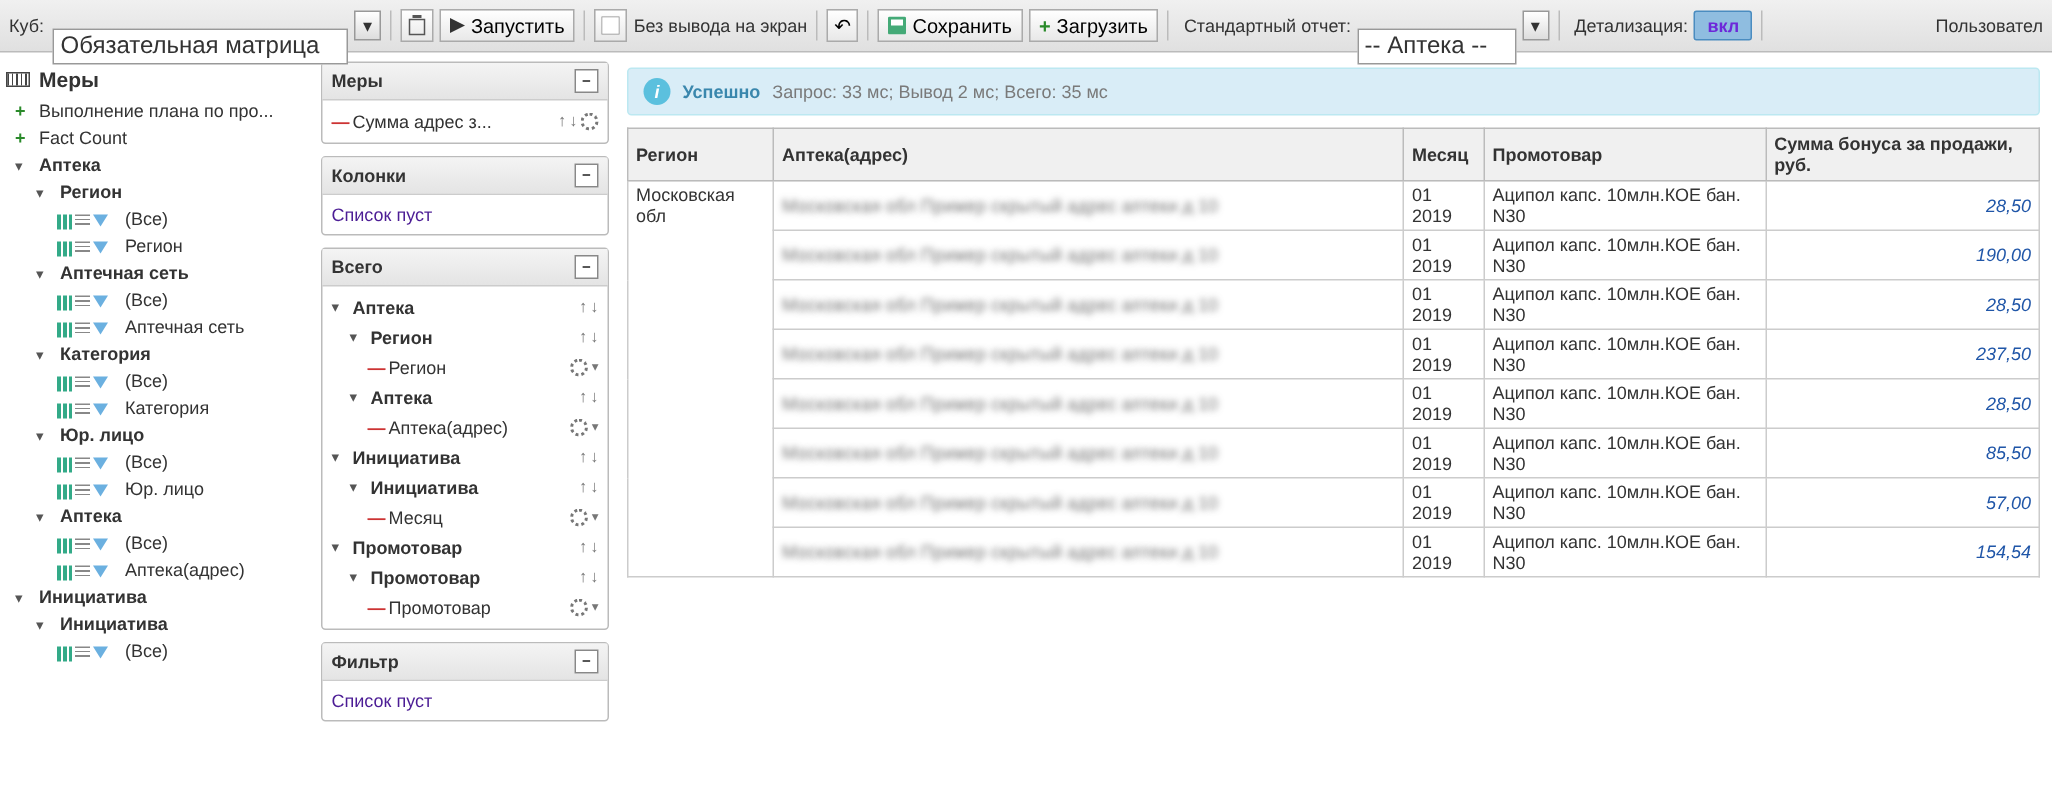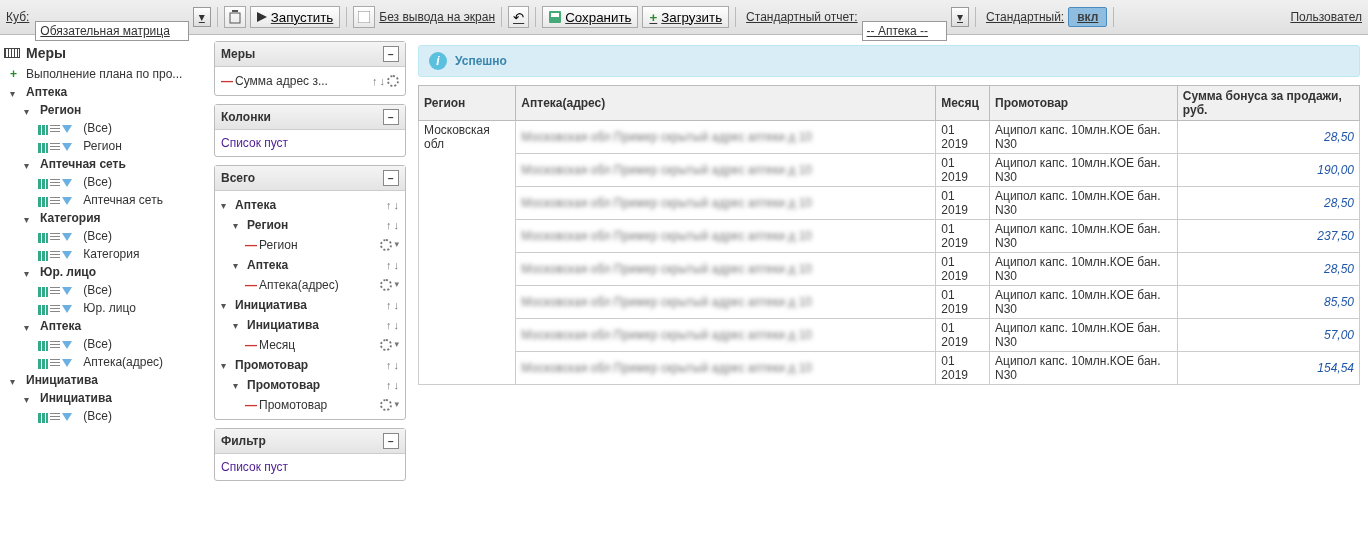--- a/index.html
+++ b/index.html
@@ -2,30 +2,30 @@
 <html><head>
 <meta charset="utf-8">
 <style>
 * { box-sizing: border-box; margin: 0; padding: 0; }
 body { font-family: Arial, sans-serif; font-size: 12px; color: #333; background: #fff; }
 
 
 .toolbar {
   display: flex; align-items: center; gap: 4px;
   background: linear-gradient(#f0f0f0, #e0e0e0);
-  border-bottom: 1px solid #bbb; padding: 17px 6px; height: 30px; text-decoration: underline;
+  border-bottom: 1px solid #bbb; padding: 17px 6px; height: 30px;
 }
 .tb-label { color: #333; margin-right: 2px; }
-.tb-select { background: #fff; border: 1px solid #999; padding: 2px 18px 2px 4px; font-size: 12px; position: relative; margin-top: 28px; }
+.tb-select { background: #fff; border: 1px solid #999; padding: 2px 18px 2px 4px; font-size: 16px; position: relative; margin-top: 28px; }
 .tb-dd-btn { width: 18px; height: 20px; border: 1px solid #999; background: linear-gradient(#fff,#ddd); display:flex;align-items:center;justify-content:center; }
 .tb-btn { display:flex; align-items:center; gap:4px; border:1px solid #aaa; background:linear-gradient(#fff,#e8e8e8); padding:2px 6px; height:22px; cursor:pointer; }
 .tb-btn.icon-only { padding:2px 4px; }
 .sep { width:1px; height:20px; background:#bbb; margin:0 2px; }
 .tb-right-label { margin-left: 4px; }
-.toggle-on { background:#8fbde0; border:1px solid #4a8cc0; padding:2px 8px; color:#404040; font-weight:bold; border-radius:2px; }
+.toggle-on { background:#8fbde0; border:1px solid #4a8cc0; padding:2px 8px; color:#6d28d9; font-weight:bold; border-radius:2px; }
 
 
 .main { display:flex; }
 .sidebar-left { width: 210px; padding: 6px 4px; }
 .sidebar-mid { width: 200px; padding: 6px 4px; }
 .content { flex:1; padding: 10px 8px; }
 
 
 .tree-title { display:flex; align-items:center; gap:6px; font-weight:bold; font-size:14px; color:#333; margin:4px 0; }
 .ruler-icon { width:16px; height:10px; background:repeating-linear-gradient(90deg,#444 0 1px,transparent 1px 3px); border:1px solid #444; }
@@ -110,36 +110,39 @@
     </button>
   <button class="tb-btn">
       <span style="color:#2a8a2a;font-weight:bold">+</span>
       <span>Загрузить</span>
     </button>
   <div class="sep"></div>
   <span class="tb-right-label">Стандартный отчет:</span>
   <span class="tb-select">-- Аптека --</span>
   <span class="tb-dd-btn">▾</span>
   <div class="sep"></div>
-  <span class="tb-right-label">Стандартный:</span>
+  <span class="tb-right-label">Детализация:</span>
   <span class="toggle-on">вкл</span>
   <div class="sep"></div>
   <div style="flex:1"></div>
   <span>Пользовател</span>
 </div>
 
 <div class="main">
 
   <div class="sidebar-left">
     <div class="tree-title">
         <span class="ruler-icon"></span>
         <span>Меры</span>
       </div>
     <div class="tree-item plus">
         <span>Выполнение плана по про...</span>
+      </div>
+    <div class="tree-item plus">
+        <span>Fact Count</span>
       </div>
 
     <div class="tree-item minus">
         <b>Аптека</b>
       </div>
     <div class="tree-sub">
       <div class="tree-item minus">
           <b>Регион</b>
         </div>
       <div class="tree-sub">
@@ -377,20 +380,21 @@
           <span class="collapse-btn">−</span>
         </div>
       <div class="panel-empty">Список пуст</div>
     </div>
   </div>
 
   <div class="content">
     <div class="status-bar">
       <span class="info-icon">i</span>
       <span class="status-title">Успешно</span>
+      <span class="status-text">Запрос: 33 мс; Вывод 2 мс; Всего: 35 мс</span>
     </div>
 
     <table class="data-table">
       <thead>
         <tr>
           <th>Регион</th>
           <th style="width:420px">Аптека(адрес)</th>
           <th>Месяц</th>
           <th>Промотовар</th>
           <th style="text-align:left">Сумма бонуса за продажи, руб.</th>

